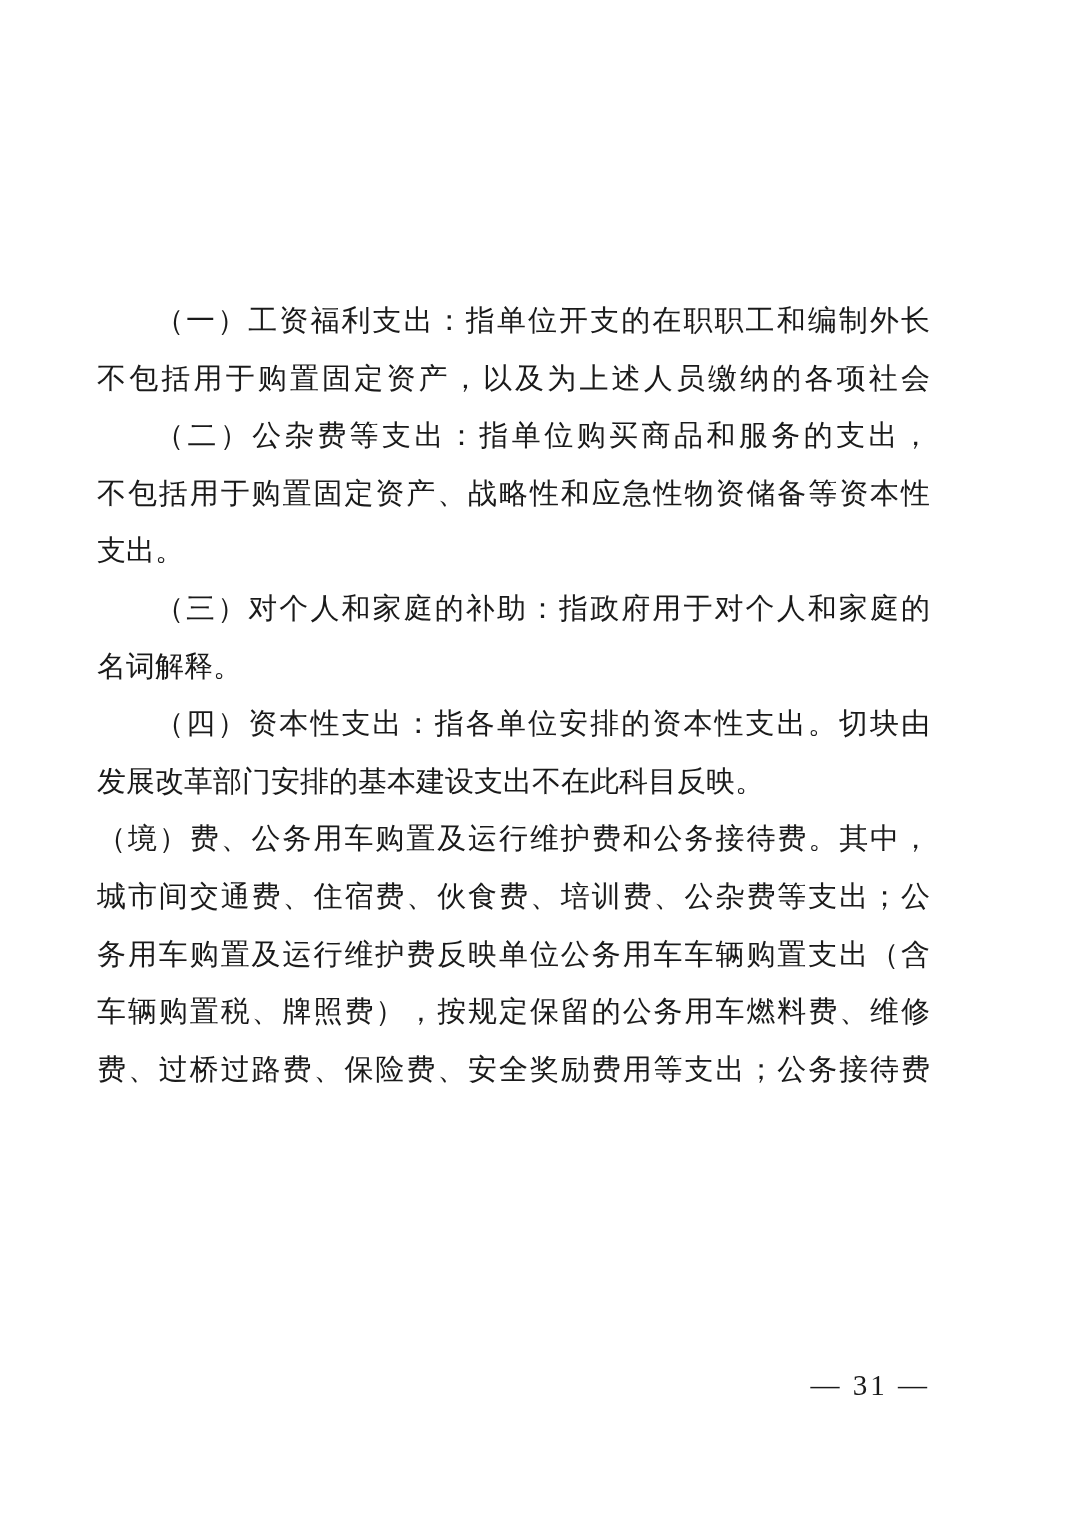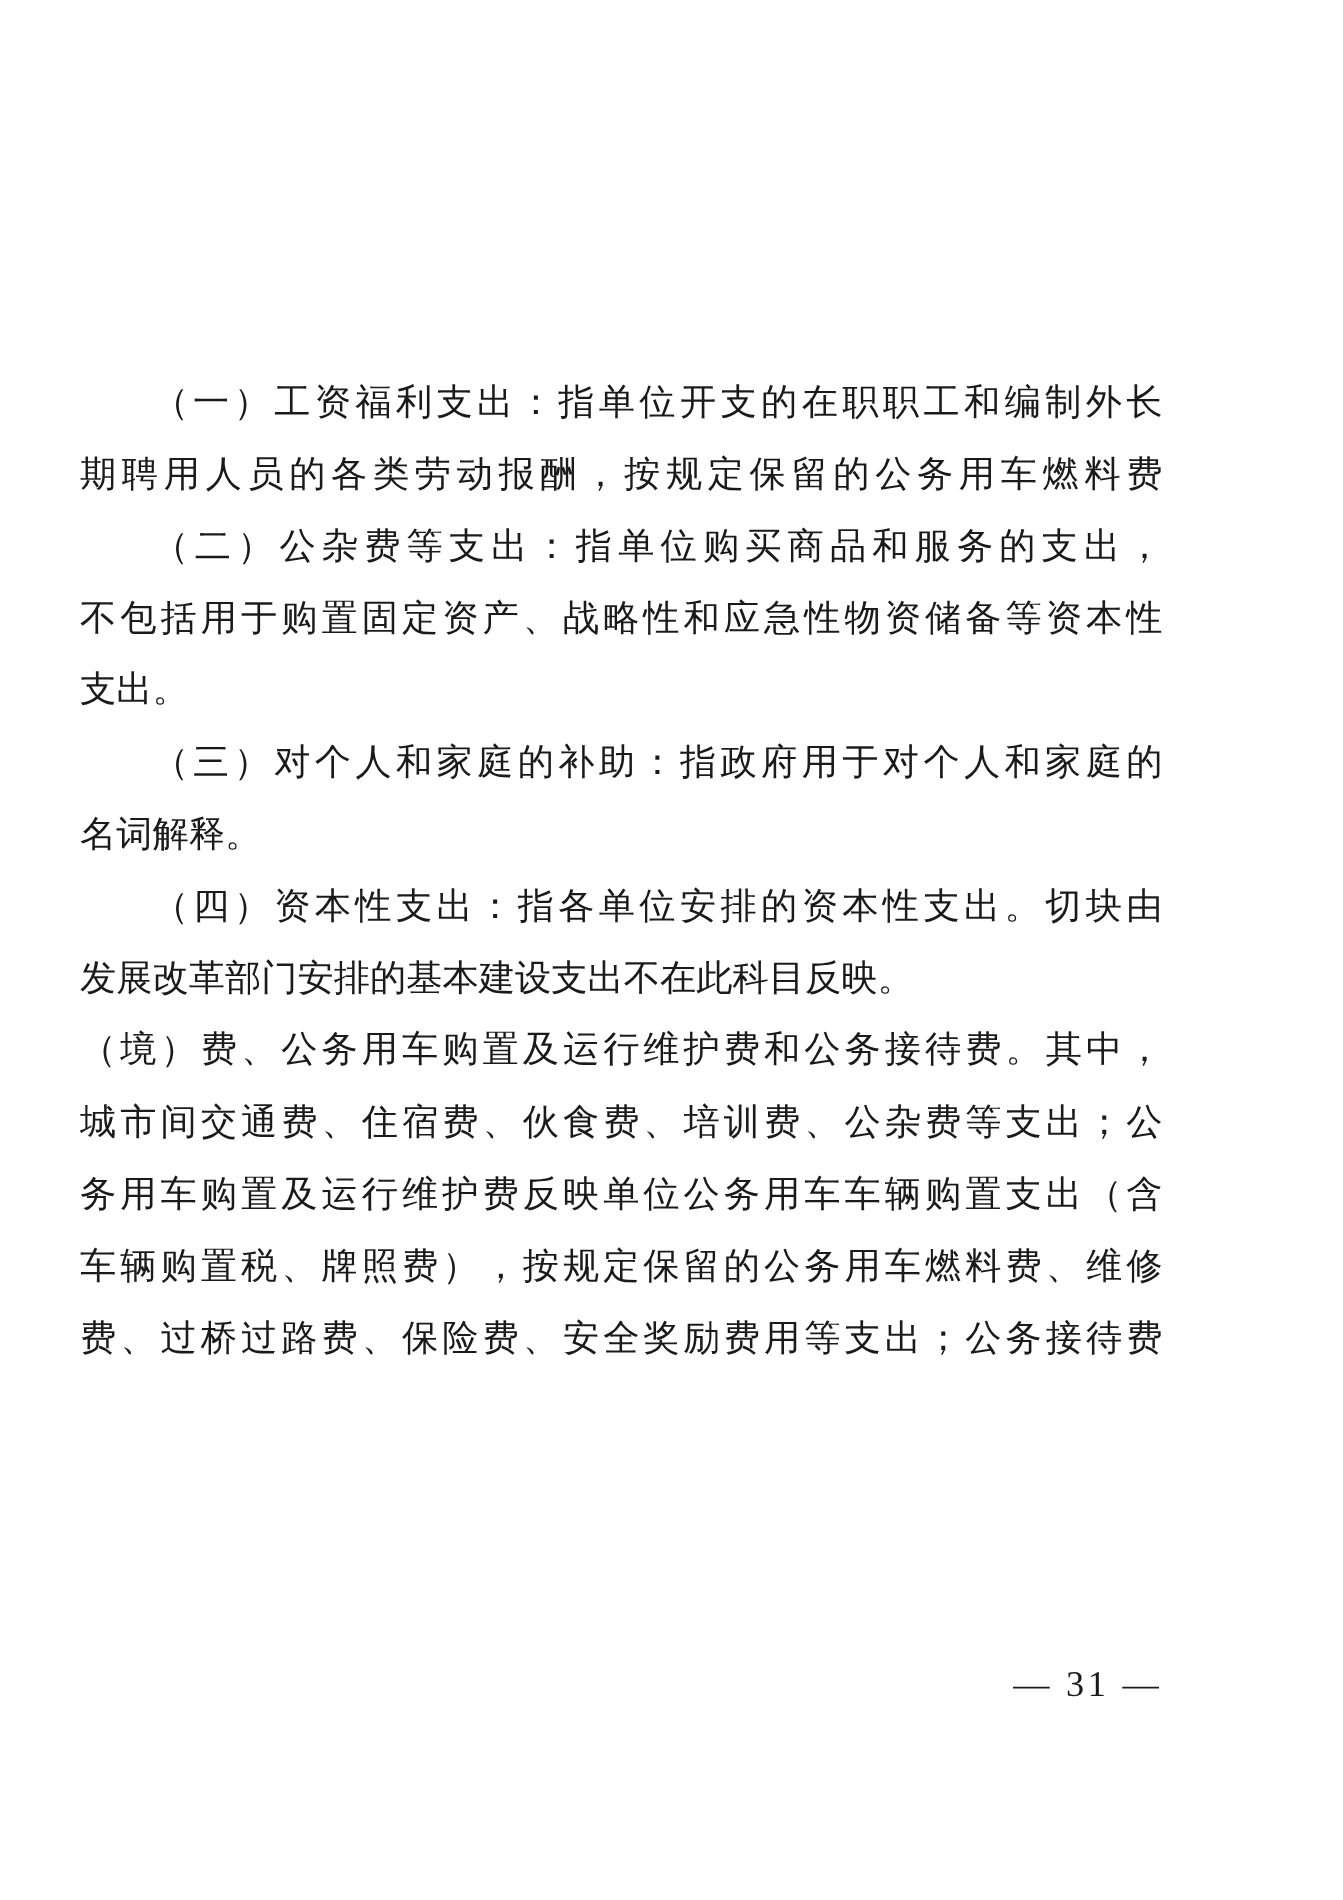--- a/index.html
+++ b/index.html
@@ -21,57 +21,57 @@
     margin: 0;
     text-align: center;
     font-family: "Liberation Sans", "DejaVu Sans", sans-serif;
     font-weight: 700;
     font-size: 42px;
     line-height: 58px;
     letter-spacing: 2px;
     color: #000000;
   }
   .content {
-    margin: 54px 144px 0 64px; 
-    font-family: Liberation Serif, serif;
+    margin: 54px 144px 0 97px; 
+    font-family: Liberation Mono, monospace;
     font-size: 29px;
     line-height: 57.6px;
     color: #1a1a1a;
   }
   .line {
     text-align: justify;
     text-align-last: justify;
     text-justify: inter-character;
   }
   .line.para-start {
     text-indent: 2em;
   }
   .line.para-end {
     text-align-last: left;
   }
   .page-number {
     position: absolute;
-    top: 1332px;
+    top: 1369px;
     right: 144px;
     font-family: "Liberation Serif", "DejaVu Serif", serif;
     font-size: 29px;
     letter-spacing: 3px;
     color: #1a1a1a;
   }
 </style>
 </head>
 <body>
 
 <div class="page">
 
 
   <div class="content">
 
     <div class="line para-start">（一）工资福利支出：指单位开支的在职职工和编制外长</div>
-    <div class="line">期聘用人员的各类劳动报酬，按规定保留的公务用车燃料费</div>
+    <div class="line">不包括用于购置固定资产，以及为上述人员缴纳的各项社会</div>
 
     <div class="line para-start">（二）公杂费等支出：指单位购买商品和服务的支出，</div>
     <div class="line">不包括用于购置固定资产、战略性和应急性物资储备等资本性</div>
     <div class="line para-end">支出。</div>
 
     <div class="line para-start">（三）对个人和家庭的补助：指政府用于对个人和家庭的</div>
     <div class="line para-end">名词解释。</div>
 
     <div class="line para-start">（四）资本性支出：指各单位安排的资本性支出。切块由</div>
     <div class="line para-end">发展改革部门安排的基本建设支出不在此科目反映。</div>

